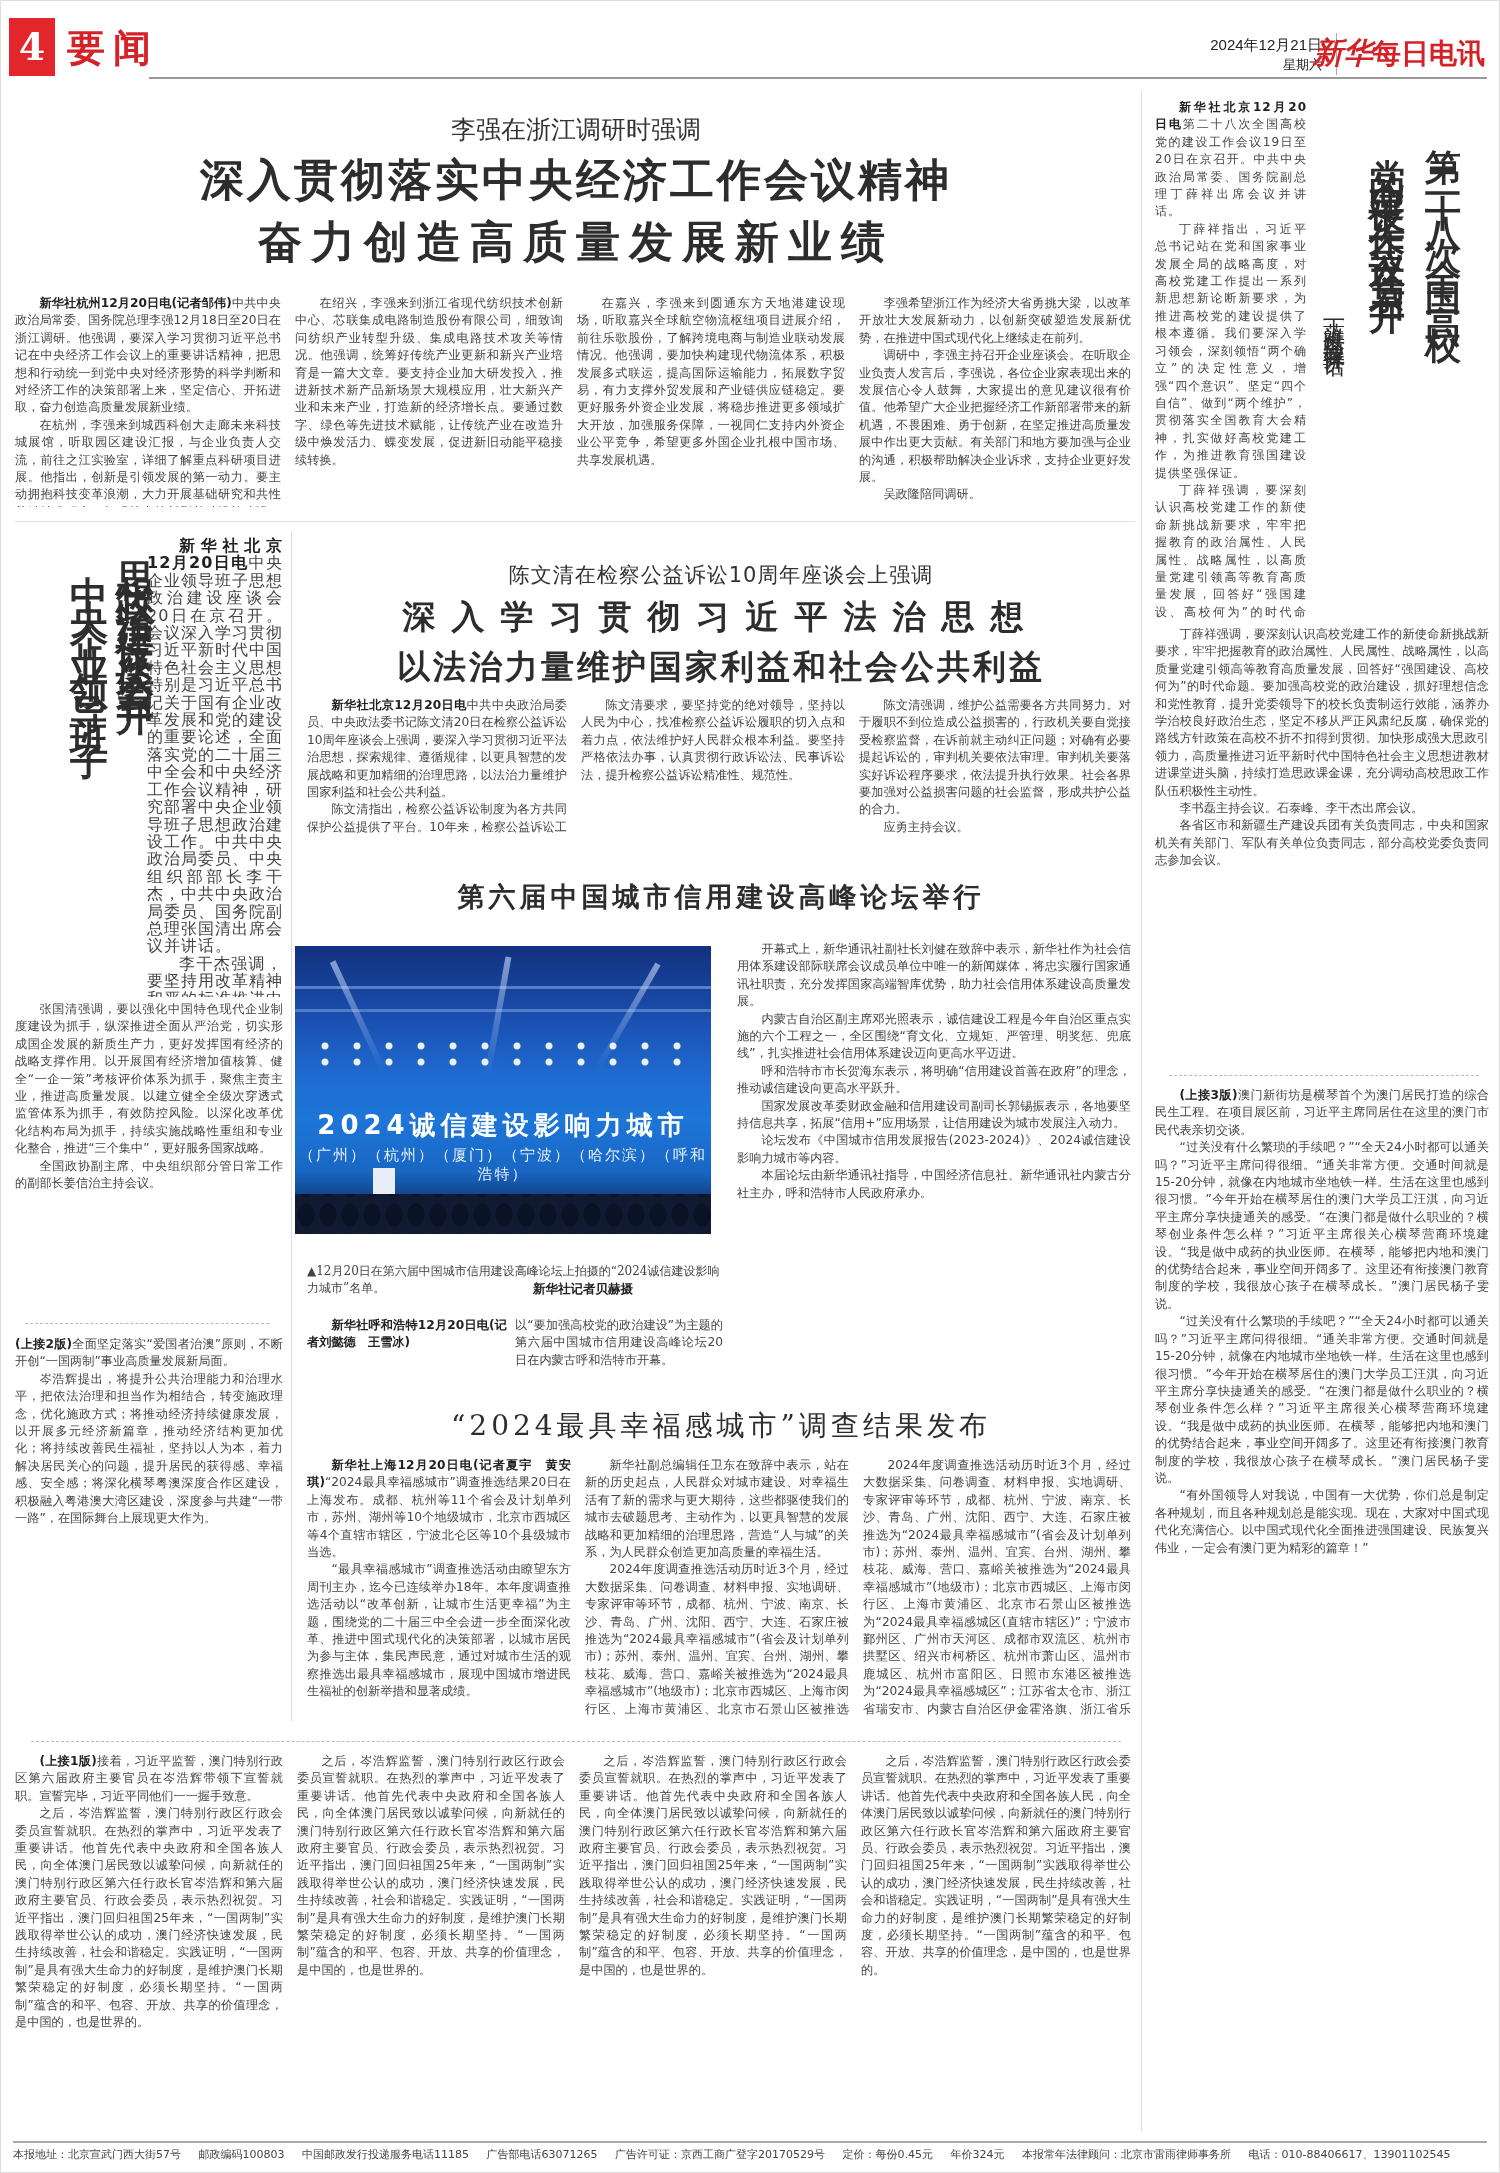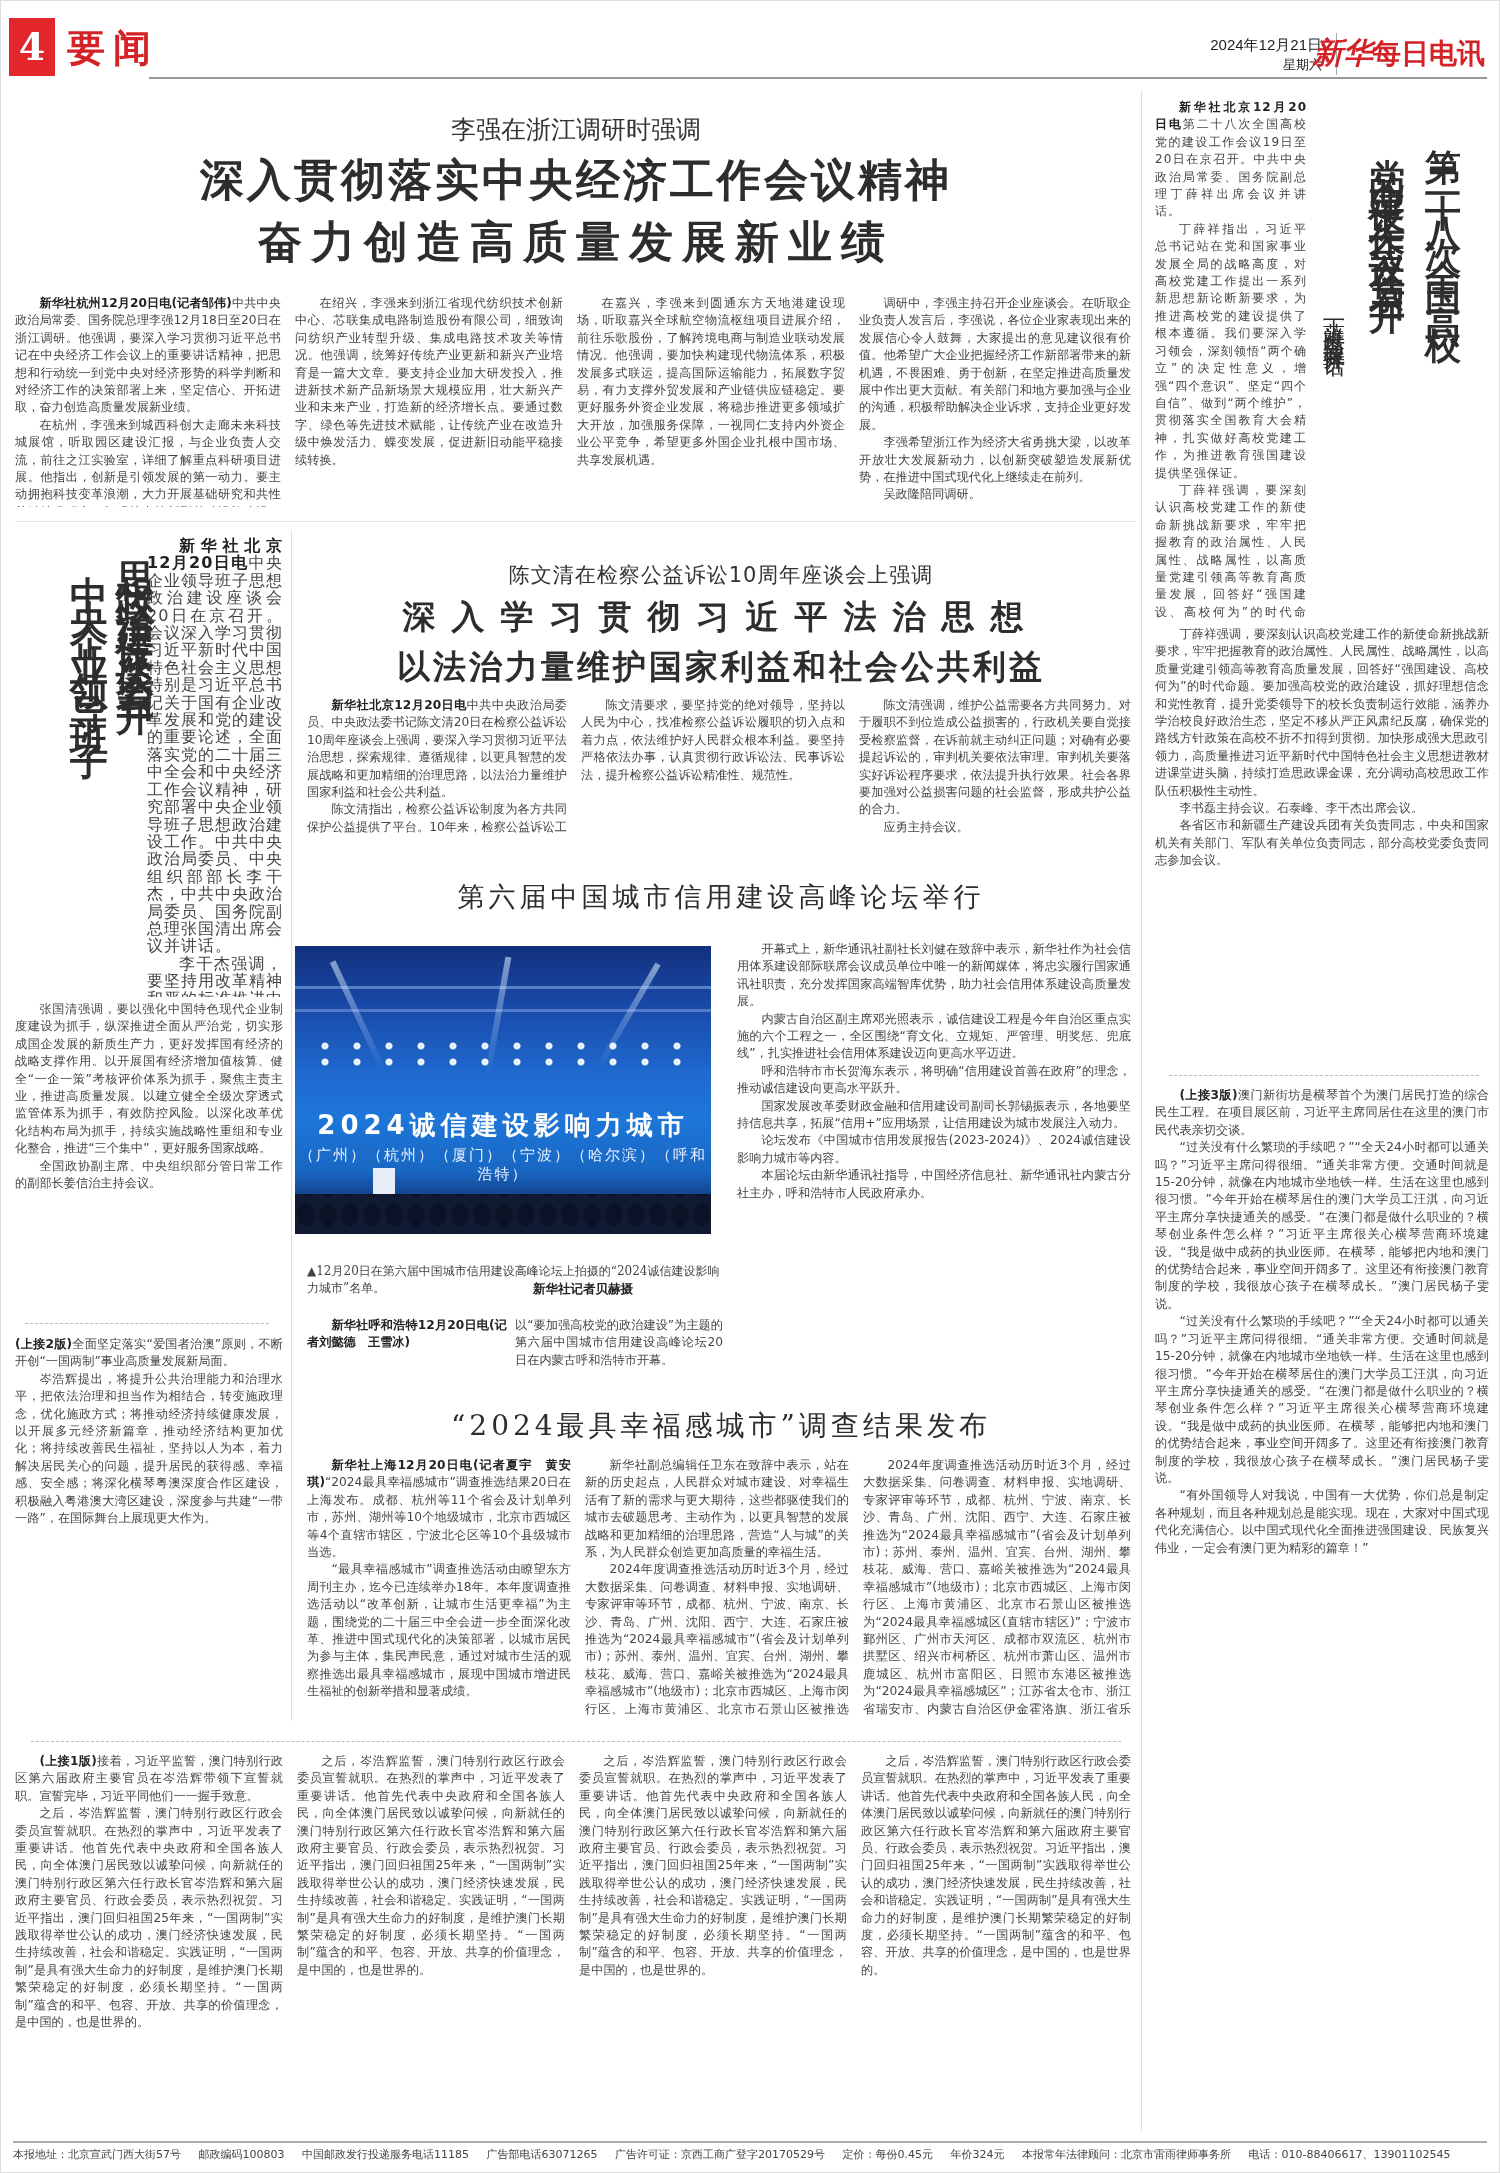--- a/index.html
+++ b/index.html
@@ -68,22 +68,22 @@
     <p><b>新华社杭州12月20日电(记者邹伟)</b><span>中共中央政治局常委、国务院总理李强12月18日至20日在浙江调研。他强调，要深入学习贯彻习近平总书记在中央经济工作会议上的重要讲话精神，把思想和行动统一到党中央对经济形势的科学判断和对经济工作的决策部署上来，坚定信心、开拓进取，奋力创造高质量发展新业绩。</span></p>
     <p>在杭州，李强来到城西科创大走廊未来科技城展馆，听取园区建设汇报，与企业负责人交流，前往之江实验室，详细了解重点科研项目进展。他指出，创新是引领发展的第一动力。要主动拥抱科技变革浪潮，大力开展基础研究和共性关键技术研究，加强算力等新型基础设施建设，取得更多原创性引领性成果，为实现高水平科技自立自强贡献力量。要强化企业创新主体地位，营造良好创新生态，加快科技成果转化，推动科技创新和产业创新融合发展。</p>
   </div>
   <div class="col" style="left:294px;top:294px;width:268px;height:212px;">
     <p>在绍兴，李强来到浙江省现代纺织技术创新中心、芯联集成电路制造股份有限公司，细致询问纺织产业转型升级、集成电路技术攻关等情况。他强调，统筹好传统产业更新和新兴产业培育是一篇大文章。要支持企业加大研发投入，推进新技术新产品新场景大规模应用，壮大新兴产业和未来产业，打造新的经济增长点。要通过数字、绿色等先进技术赋能，让传统产业在改造升级中焕发活力、蝶变发展，促进新旧动能平稳接续转换。</p>
   </div>
   <div class="col" style="left:576px;top:294px;width:268px;height:212px;">
     <p>在嘉兴，李强来到圆通东方天地港建设现场，听取嘉兴全球航空物流枢纽项目进展介绍，前往乐歌股份，了解跨境电商与制造业联动发展情况。他强调，要加快构建现代物流体系，积极发展多式联运，提高国际运输能力，拓展数字贸易，有力支撑外贸发展和产业链供应链稳定。要更好服务外资企业发展，将稳步推进更多领域扩大开放，加强服务保障，一视同仁支持内外资企业公平竞争，希望更多外国企业扎根中国市场、共享发展机遇。</p>
   </div>
   <div class="col" style="left:858px;top:294px;width:272px;height:212px;">
+    <p>李强希望浙江作为经济大省勇挑大梁，以改革开放壮大发展新动力，以创新突破塑造发展新优势，在推进中国式现代化上继续走在前列。</p>
     <p>调研中，李强主持召开企业座谈会。在听取企业负责人发言后，李强说，各位企业家表现出来的发展信心令人鼓舞，大家提出的意见建议很有价值。他希望广大企业把握经济工作新部署带来的新机遇，不畏困难、勇于创新，在坚定推进高质量发展中作出更大贡献。有关部门和地方要加强与企业的沟通，积极帮助解决企业诉求，支持企业更好发展。</p>
-    <p>李强希望浙江作为经济大省勇挑大梁，以改革开放壮大发展新动力，以创新突破塑造发展新优势，在推进中国式现代化上继续走在前列。</p>
     <p>吴政隆陪同调研。</p>
   </div>
 
   <div class="rule" style="left:14px;width:1120px;top:520px;border-top:1px solid #e2e2e2;"></div>
 
   <div class="vtitle" style="left:62px;top:545px;font-size:38px;letter-spacing:24px;">中央企业领导班子</div>
   <div class="vtitle" style="left:108px;top:530px;font-size:38px;letter-spacing:14px;">思想政治建设座谈会召开</div>
   <div class="col" style="left:146px;top:536px;width:136px;height:460px;font-size:16px;letter-spacing:1px;">
     <p style="text-indent:2em"><b>新华社北京12月20日电</b><span>中央企业领导班子思想政治建设座谈会20日在京召开。会议深入学习贯彻习近平新时代中国特色社会主义思想特别是习近平总书记关于国有企业改革发展和党的建设的重要论述，全面落实党的二十届三中全会和中央经济工作会议精神，研究部署中央企业领导班子思想政治建设工作。中共中央政治局委员、中央组织部部长李干杰，中共中央政治局委员、国务院副总理张国清出席会议并讲话。</span></p>
     <p>李干杰强调，要坚持用改革精神和严的标准推进中央企业领导班子思想政治建设，旗帜鲜明坚持和加强党的全面领导，坚持不懈用党的创新理论凝心铸魂，深入贯彻新时代党的组织路线，着力锻造政治素质过硬、发展业绩好、创新效能好、党建作用好、作风形象好的坚强领导集体。要坚持严的基调不动摇，推动全面从严治党在中央企业落实落地，大力营造风清气正的政治生态。</p>
@@ -111,21 +111,21 @@
     <p>陈文清指出，检察公益诉讼制度为各方共同保护公益提供了平台。10年来，检察公益诉讼工作在实践中依法有序推进，有力维护了国家利益和社会公共利益。新时代新征程，要时时处处用习近平法治思想“十一个坚持”对照、审视工作，进一步完善检察公益诉讼制度，更好发挥检察机关法律监督作用。</p>
   </div>
   <div class="col" style="left:580px;top:696px;width:264px;height:140px;">
     <p>陈文清要求，要坚持党的绝对领导，坚持以人民为中心，找准检察公益诉讼履职的切入点和着力点，依法维护好人民群众根本利益。要坚持严格依法办事，认真贯彻行政诉讼法、民事诉讼法，提升检察公益诉讼精准性、规范性。</p>
   </div>
   <div class="col" style="left:858px;top:696px;width:272px;height:140px;">
     <p>陈文清强调，维护公益需要各方共同努力。对于履职不到位造成公益损害的，行政机关要自觉接受检察监督，在诉前就主动纠正问题；对确有必要提起诉讼的，审判机关要依法审理。审判机关要落实好诉讼程序要求，依法提升执行效果。社会各界要加强对公益损害问题的社会监督，形成共护公益的合力。</p>
     <p>应勇主持会议。</p>
   </div>
 
-  <div class="headline" style="left:300px;width:840px;top:878px;font-size:27px;font-weight:normal;letter-spacing:4px;">第六届中国城市信用建设高峰论坛举行</div>
+  <div class="headline" style="left:300px;width:840px;top:878px;font-size:27px;font-weight:bold;letter-spacing:4px;">第六届中国城市信用建设高峰论坛举行</div>
 
   <div class="photo">
     <div class="truss"></div>
     <div class="beam" style="left:60px;transform:rotate(-25deg);"></div>
     <div class="beam" style="left:200px;transform:rotate(10deg);"></div>
     <div class="beam" style="left:330px;transform:rotate(30deg);"></div>
     <div class="lights"></div>
     <div class="screen-title">2024诚信建设影响力城市</div>
     <div class="cities">（广州）（杭州）（厦门）（宁波）（哈尔滨）（呼和浩特）</div>
     <div class="podium"></div>

